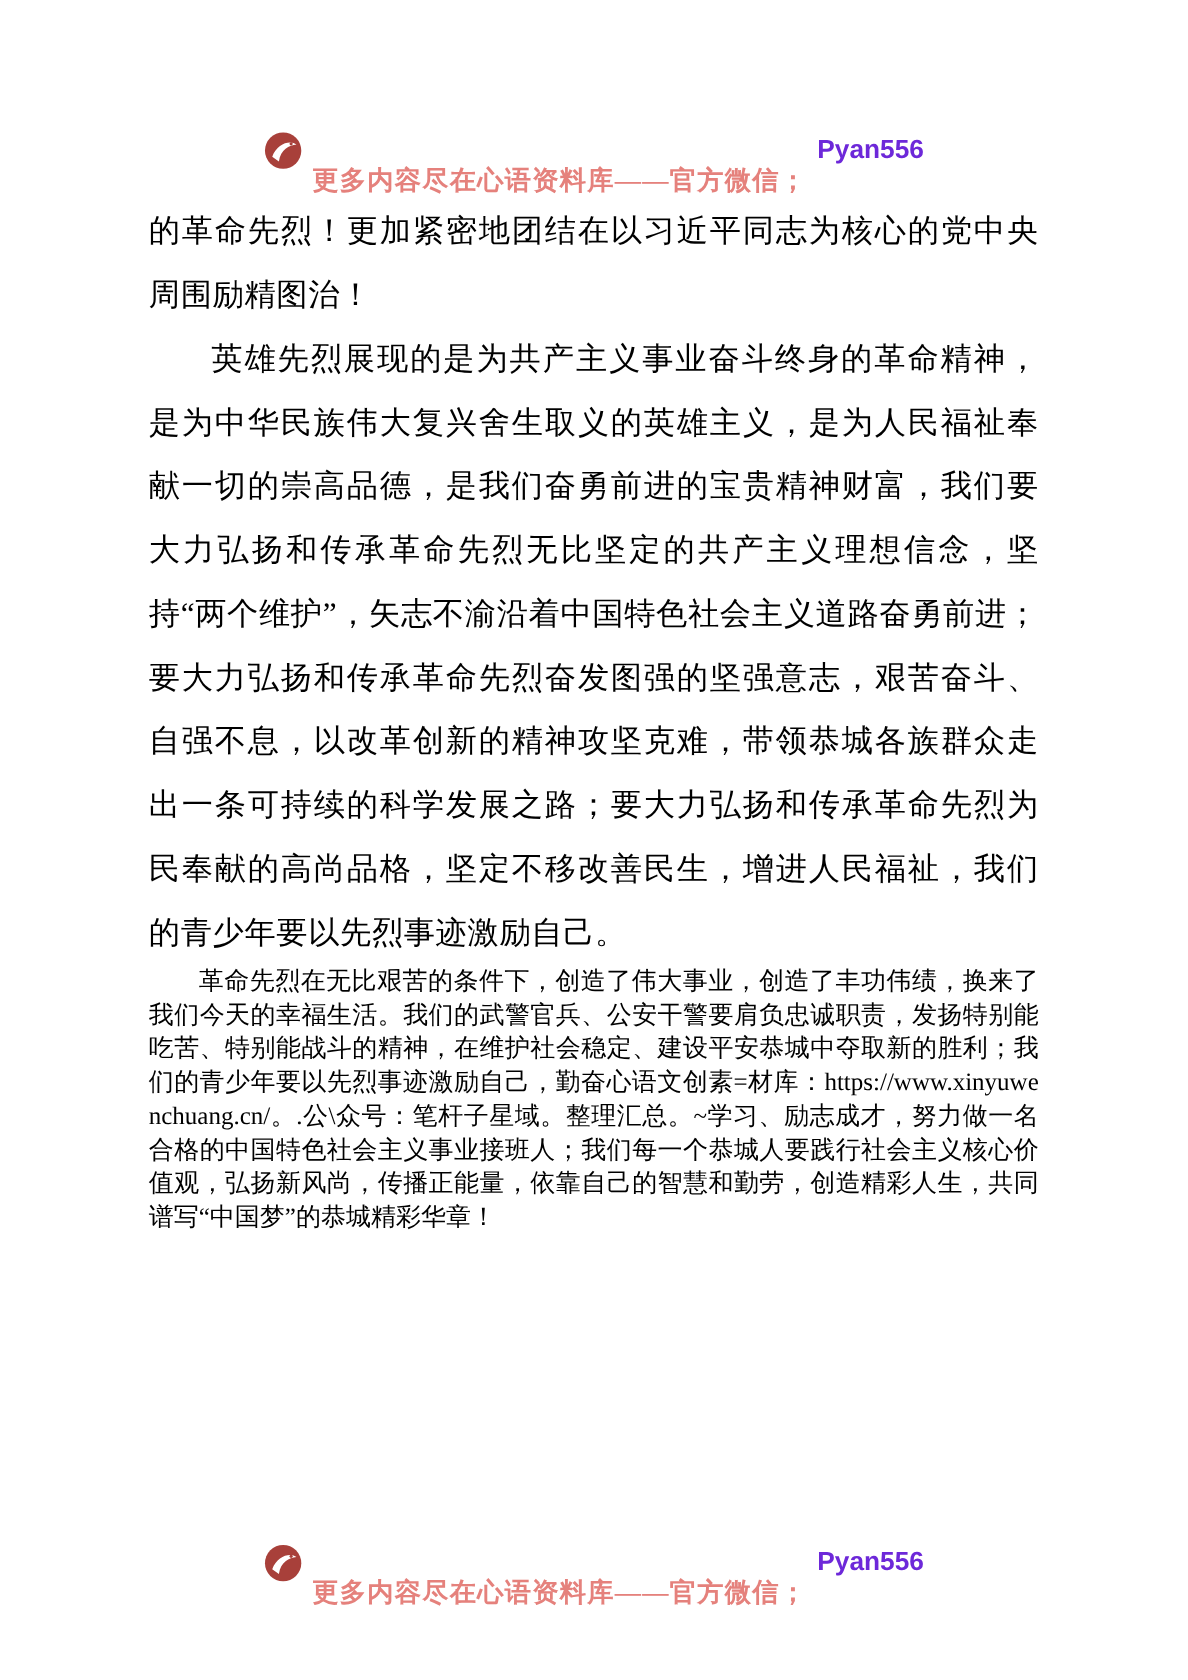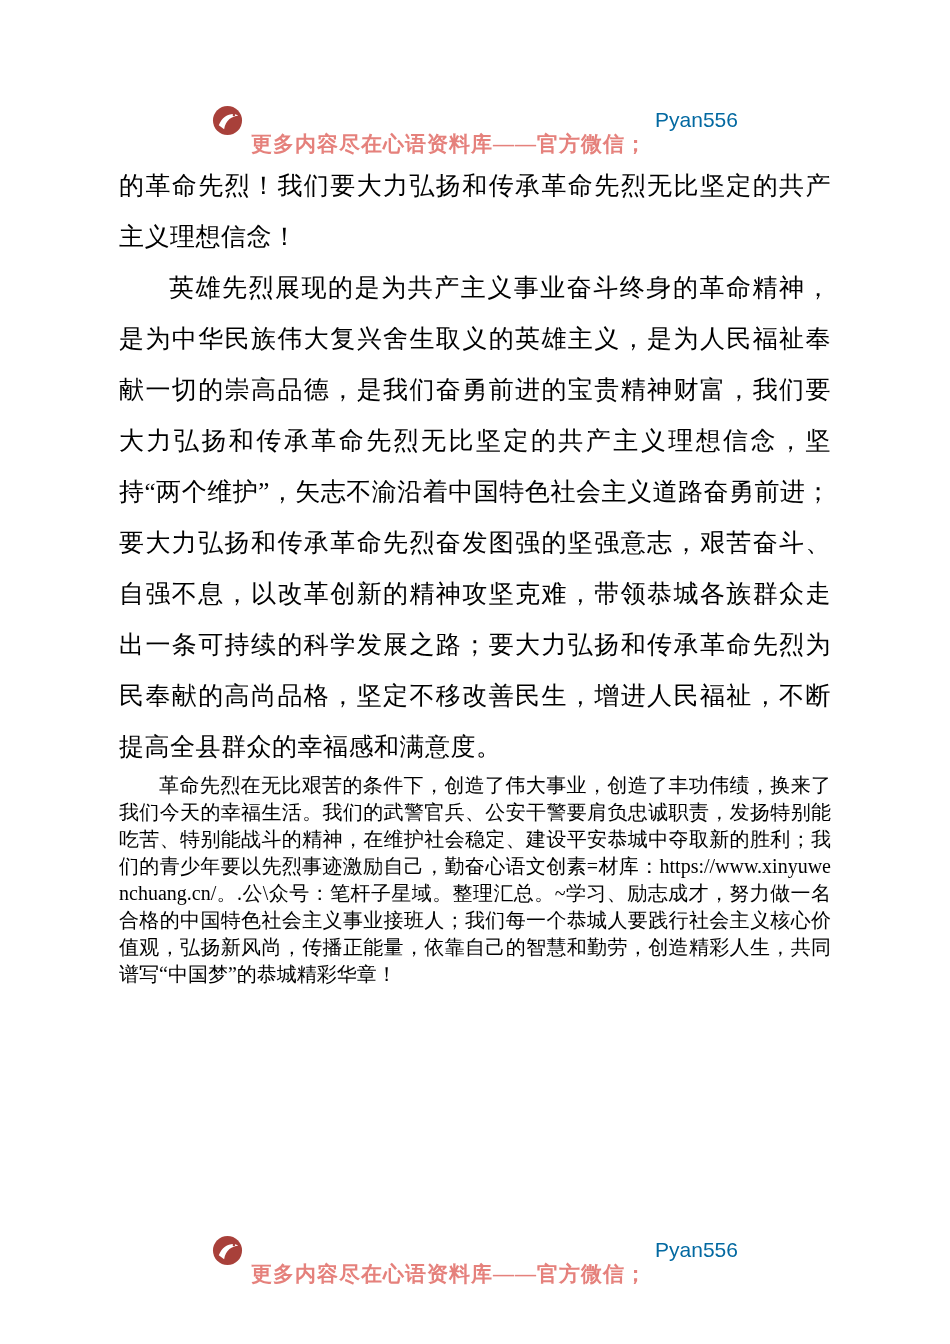--- a/index.html
+++ b/index.html
@@ -36,22 +36,23 @@
   .wm-text {
     font-size: 21px;
     font-weight: bold;
     color: #e5817c;
     letter-spacing: 1px;
     font-family: "Liberation Serif", "DejaVu Serif", serif;
     margin-top: 48px;
   }
   .wm-account {
     font-size: 21px;
-    color: #0369a1;
+    color: #6d28d9;
     font-family: "Liberation Sans", "DejaVu Sans", sans-serif;
+    font-weight: bold;
   }
 
   
   .doc-body {
     position: absolute;
     left: 119px;
     top: 160px;
     width: 712px;
   }
   .doc-body p {
@@ -80,22 +81,22 @@
     <svg class="wm-logo" viewBox="0 0 32 32" aria-hidden="true">
       <circle cx="16" cy="16" r="15" fill="#a8403a"></circle>
       <path d="M7 21 C11 10, 22 7, 27 11 C21 11.5, 14 15, 12.5 25 Z" fill="#ffffff"></path>
       <circle cx="22.6" cy="10.4" r="1.3" fill="#a8403a"></circle>
     </svg>
     <span class="wm-text">更多内容尽在心语资料库——官方微信；</span>
     <span class="wm-account">Pyan556</span>
   </div>
 
   <div class="doc-body">
-    <p class="para-large">的革命先烈！我们要大力弘扬和传承革命先烈无比坚定的共产主义理想信念！</p>
-    <p class="para-large indent">英雄先烈展现的是为共产主义事业奋斗终身的革命精神，是为中华民族伟大复兴舍生取义的英雄主义，是为人民福祉奉献一切的崇高品德，是我们奋勇前进的宝贵精神财富，我们要大力弘扬和传承革命先烈无比坚定的共产主义理想信念，坚持“两个维护”，矢志不渝沿着中国特色社会主义道路奋勇前进；要大力弘扬和传承革命先烈奋发图强的坚强意志，艰苦奋斗、自强不息，以改革创新的精神攻坚克难，带领恭城各族群众走出一条可持续的科学发展之路；要大力弘扬和传承革命先烈为民奉献的高尚品格，坚定不移改善民生，增进人民福祉，不断提高全县群众的幸福感和满意度。</p>
+    <p class="para-large">的革命先烈！更加紧密地团结在以习近平同志为核心的党中央周围励精图治！</p>
+    <p class="para-large indent">英雄先烈展现的是为共产主义事业奋斗终身的革命精神，是为中华民族伟大复兴舍生取义的英雄主义，是为人民福祉奉献一切的崇高品德，是我们奋勇前进的宝贵精神财富，我们要大力弘扬和传承革命先烈无比坚定的共产主义理想信念，坚持“两个维护”，矢志不渝沿着中国特色社会主义道路奋勇前进；要大力弘扬和传承革命先烈奋发图强的坚强意志，艰苦奋斗、自强不息，以改革创新的精神攻坚克难，带领恭城各族群众走出一条可持续的科学发展之路；要大力弘扬和传承革命先烈为民奉献的高尚品格，坚定不移改善民生，增进人民福祉，我们的青少年要以先烈事迹激励自己。</p>
     <p class="para-small indent">革命先烈在无比艰苦的条件下，创造了伟大事业，创造了丰功伟绩，换来了我们今天的幸福生活。我们的武警官兵、公安干警要肩负忠诚职责，发扬特别能吃苦、特别能战斗的精神，在维护社会稳定、建设平安恭城中夺取新的胜利；我们的青少年要以先烈事迹激励自己，勤奋心语文创素=材库：https://www.xinyuwenchuang.cn/。.公\众号：笔杆子星域。整理汇总。~学习、励志成才，努力做一名合格的中国特色社会主义事业接班人；我们每一个恭城人要践行社会主义核心价值观，弘扬新风尚，传播正能量，依靠自己的智慧和勤劳，创造精彩人生，共同谱写“中国梦”的恭城精彩华章！</p>
   </div>
 
   <div class="watermark footer">
     <svg class="wm-logo" viewBox="0 0 32 32" aria-hidden="true">
       <circle cx="16" cy="16" r="15" fill="#a8403a"></circle>
       <path d="M7 21 C11 10, 22 7, 27 11 C21 11.5, 14 15, 12.5 25 Z" fill="#ffffff"></path>
       <circle cx="22.6" cy="10.4" r="1.3" fill="#a8403a"></circle>
     </svg>
     <span class="wm-text">更多内容尽在心语资料库——官方微信；</span>

